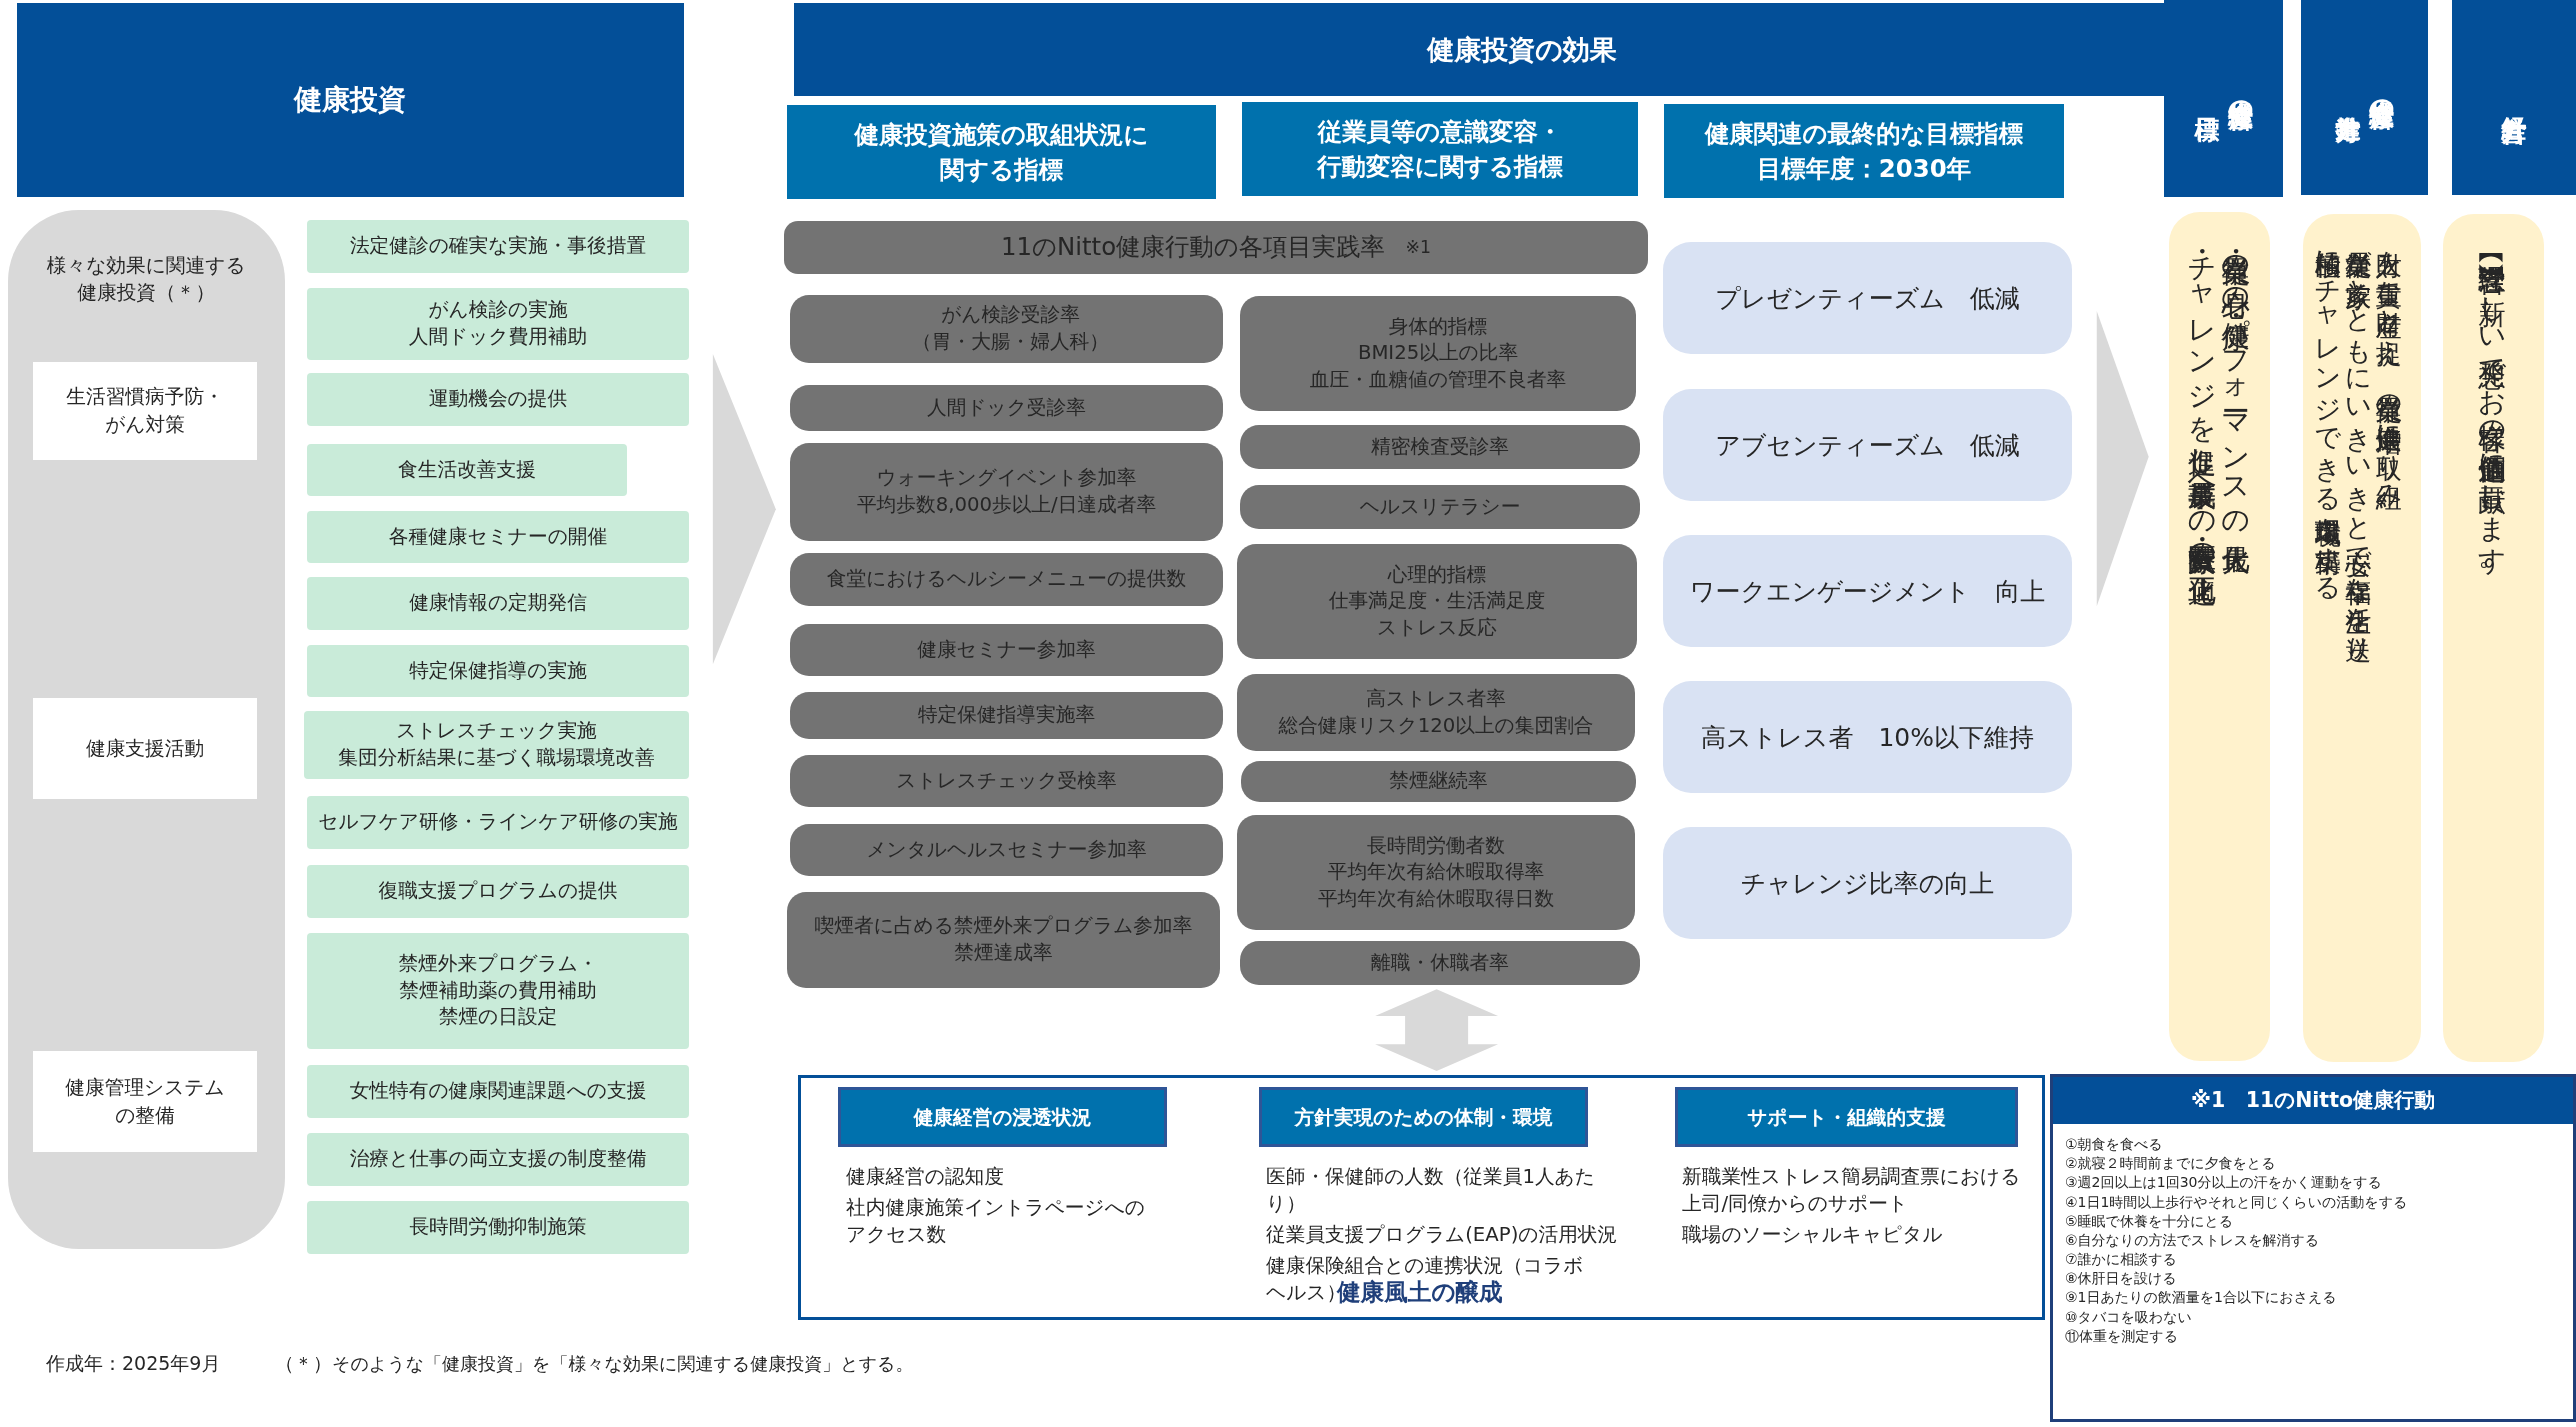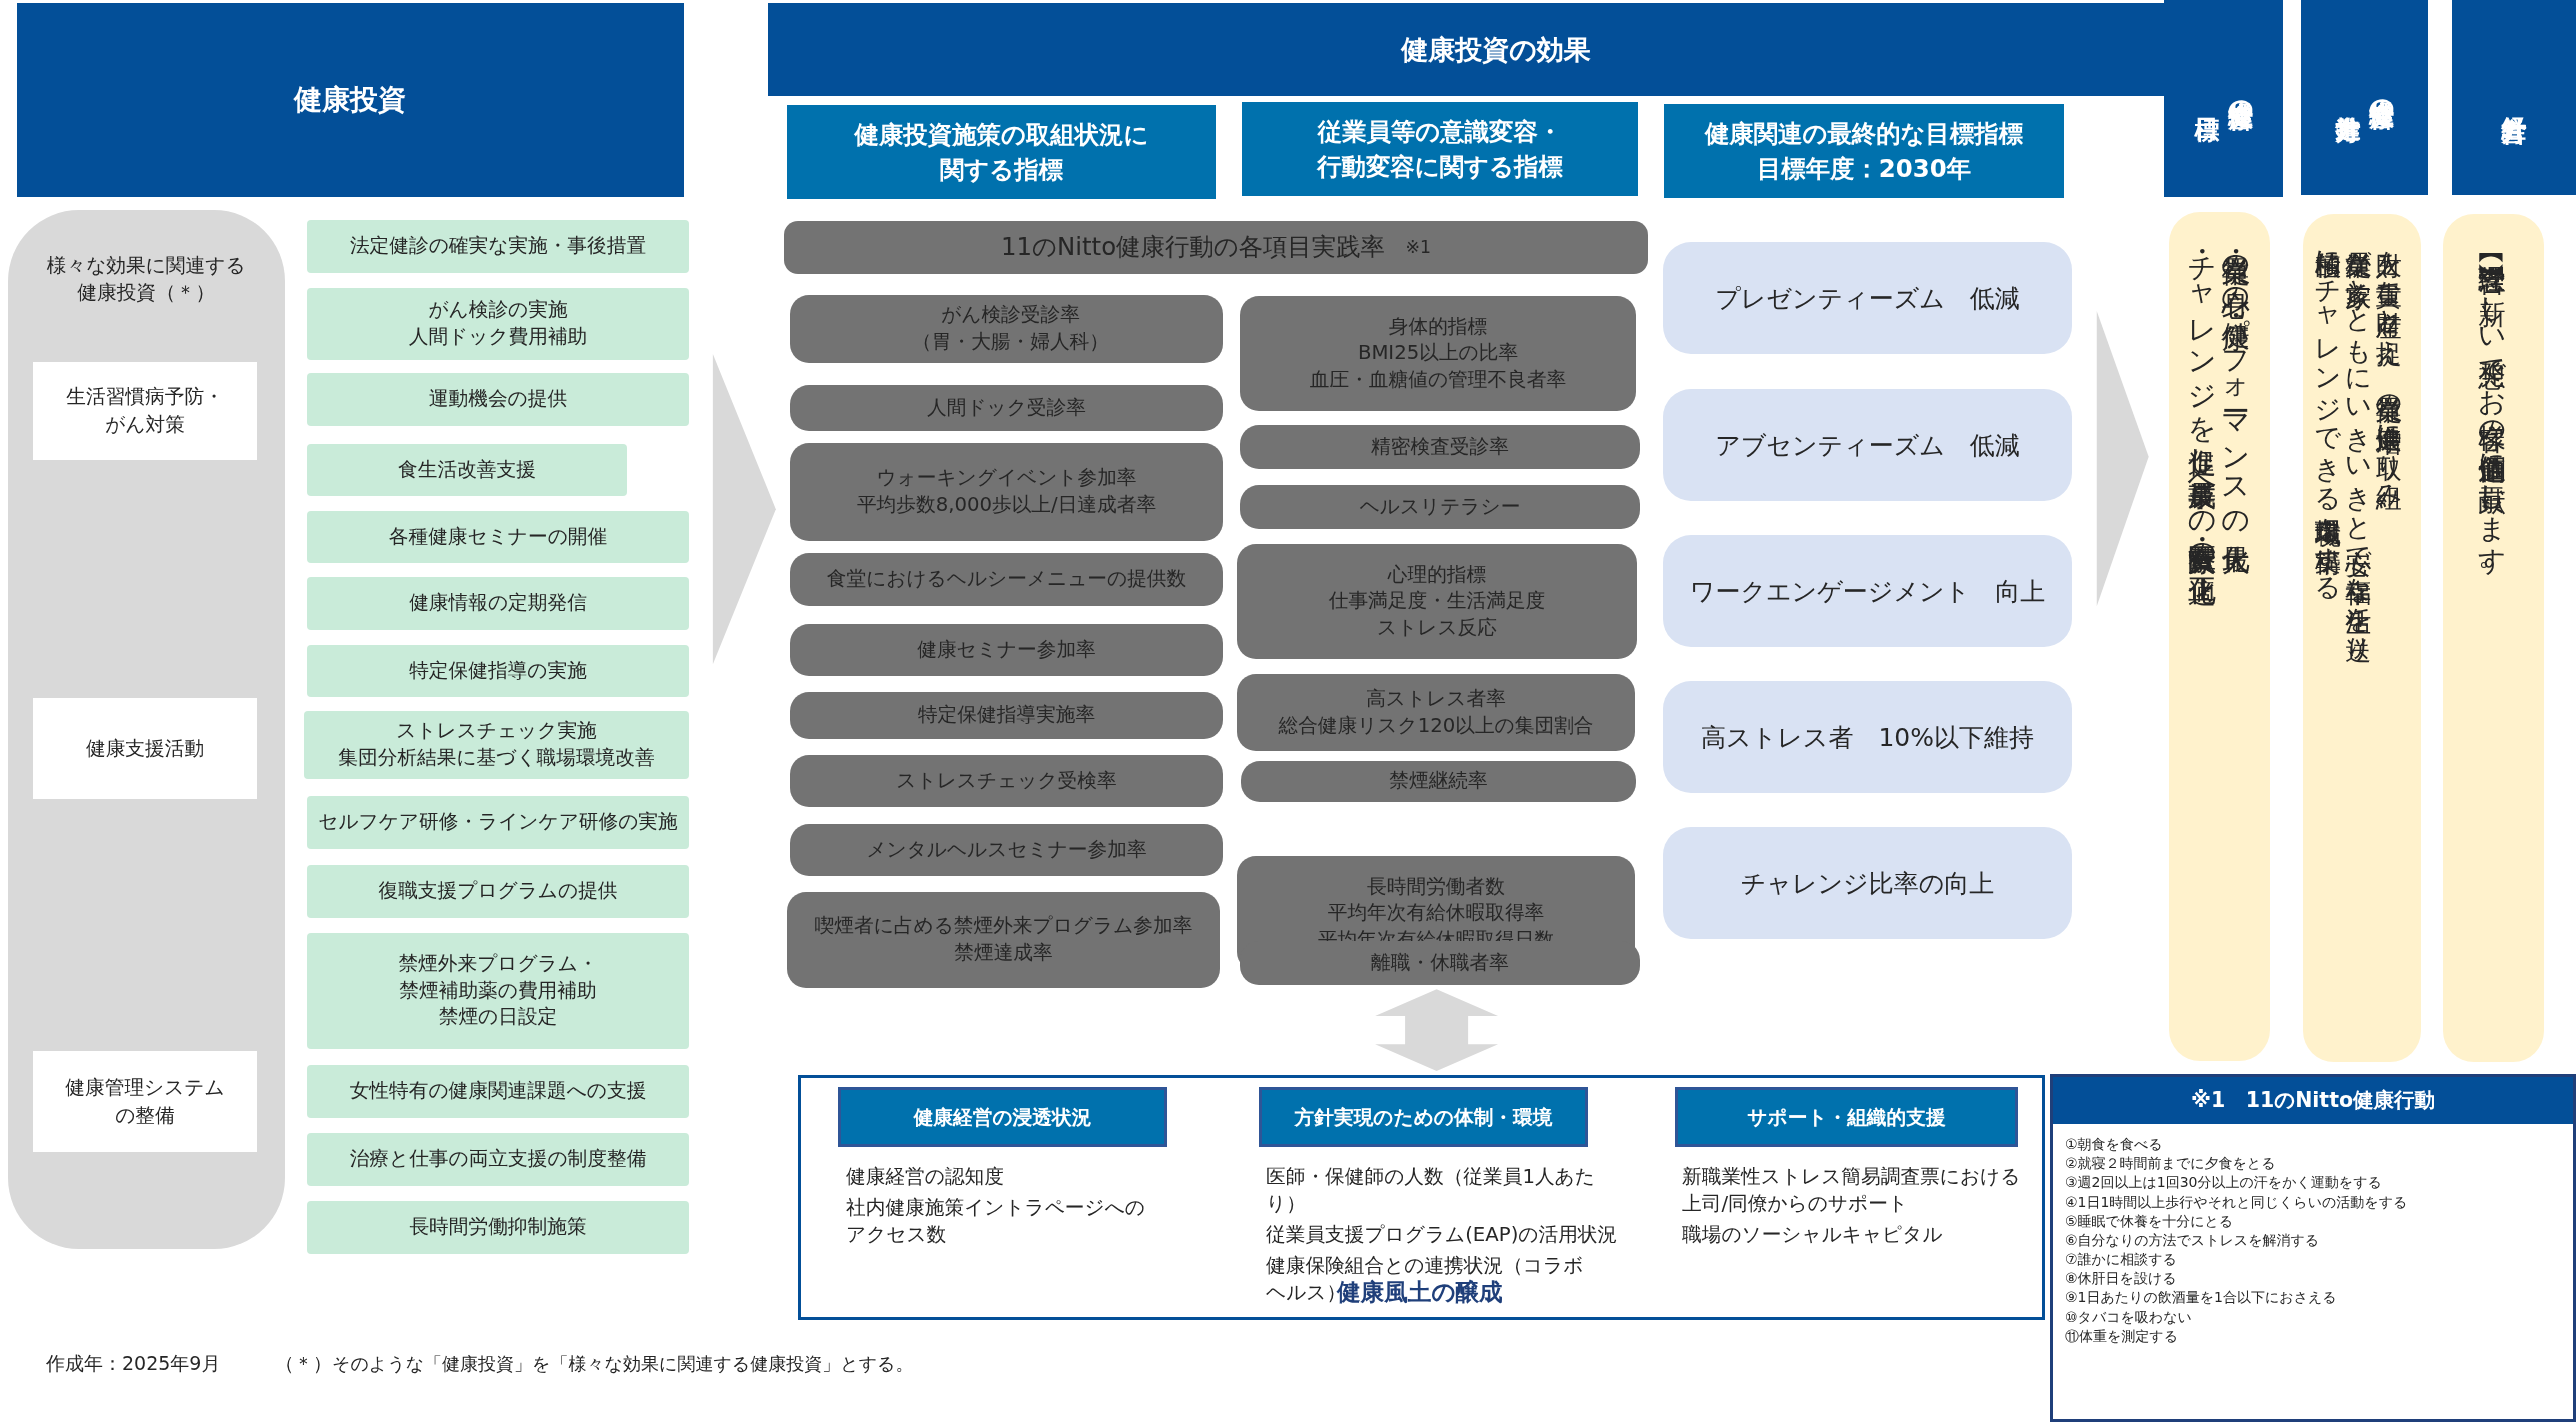--- a/index.html
+++ b/index.html
@@ -55,21 +55,21 @@
     <div class="abs green" style="left: 307px; top: 1201px; width: 382px; height: 53px;">長時間労働抑制施策</div>
   </div>
 
 <svg class="abs" style="left:708px;top:354px;" width="79" height="315" viewBox="0 0 100 400">
   <polygon points="6,0 86,197 6,394" fill="#d9d9d9"></polygon>
 </svg>
 <svg class="abs" style="left:2092px;top:311px;" width="63" height="307" viewBox="0 0 80 390">
   <polygon points="6,0 72,185 6,375" fill="#d9d9d9"></polygon>
 </svg>
 
-<div class="abs hdr-dark" style="left:768px;top:3.1px;width:1456px;height:93px;font-size:27px;">
+<div class="abs hdr-dark" style="left:794px;top:3.1px;width:1456px;height:93px;font-size:27px;">
   <span>健康投資の効果</span>
 </div>
 <div class="abs hdr-mid" style="left:787px;top:105px;width:429px;height:94px;">健康投資施策の取組状況に
 関する指標</div>
 <div class="abs hdr-mid" style="left:1242px;top:102px;width:396px;height:94px;">従業員等の意識変容・
 行動変容に関する指標</div>
 <div class="abs hdr-mid" style="left:1664px;top:104px;width:400px;height:94px;">健康関連の最終的な目標指標
 目標年度：2030年</div>
 
 <div class="abs blue" style="left:784px;top:221px;width:864px;height:53px;font-size:24.4px;border-radius:14px;">
@@ -96,21 +96,21 @@
 BMI25以上の比率
 血圧・血糖値の管理不良者率</div>
     <div class="abs blue" style="left: 1240px; top: 425px; width: 400px; height: 44px;">精密検査受診率</div>
     <div class="abs blue" style="left: 1240px; top: 485px; width: 400px; height: 44px;">ヘルスリテラシー</div>
     <div class="abs blue" style="left: 1237px; top: 544px; width: 400px; height: 115px;">心理的指標
 仕事満足度・生活満足度
 ストレス反応</div>
     <div class="abs blue" style="left: 1237px; top: 674px; width: 398px; height: 77px;">高ストレス者率
 総合健康リスク120以上の集団割合</div>
     <div class="abs blue" style="left: 1241px; top: 761px; width: 395px; height: 41px;">禁煙継続率</div>
-    <div class="abs blue" style="left: 1237px; top: 815px; width: 398px; height: 115px; margin-top: 41px;">長時間労働者数
+    <div class="abs blue" style="left: 1237px; top: 815px; width: 398px; height: 115px;">長時間労働者数
 平均年次有給休暇取得率
 平均年次有給休暇取得日数</div>
     <div class="abs blue" style="left: 1240px; top: 941px; width: 400px; height: 44px;">離職・休職者率</div>
   </div>
 <div id="final-targets">
     <div class="abs target" style="left: 1663px; top: 242px; width: 409px; height: 112px;">プレゼンティーズム　低減</div>
     <div class="abs target" style="left: 1663px; top: 389px; width: 409px; height: 112px;">アブセンティーズム　低減</div>
     <div class="abs target" style="left: 1663px; top: 535px; width: 409px; height: 112px;">ワークエンゲージメント　向上</div>
     <div class="abs target" style="left: 1663px; top: 681px; width: 409px; height: 112px;">高ストレス者　10%以下維持</div>
     <div class="abs target" style="left: 1663px; top: 827px; width: 409px; height: 112px;">チャレンジ比率の向上</div>

